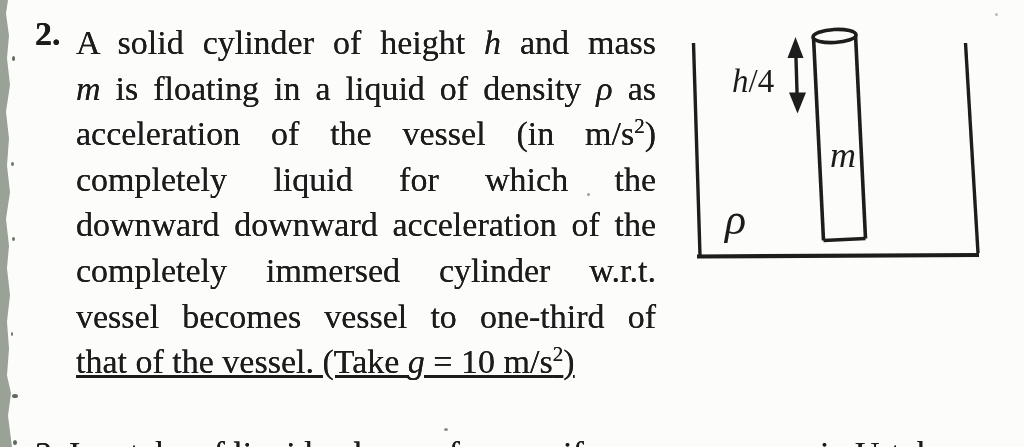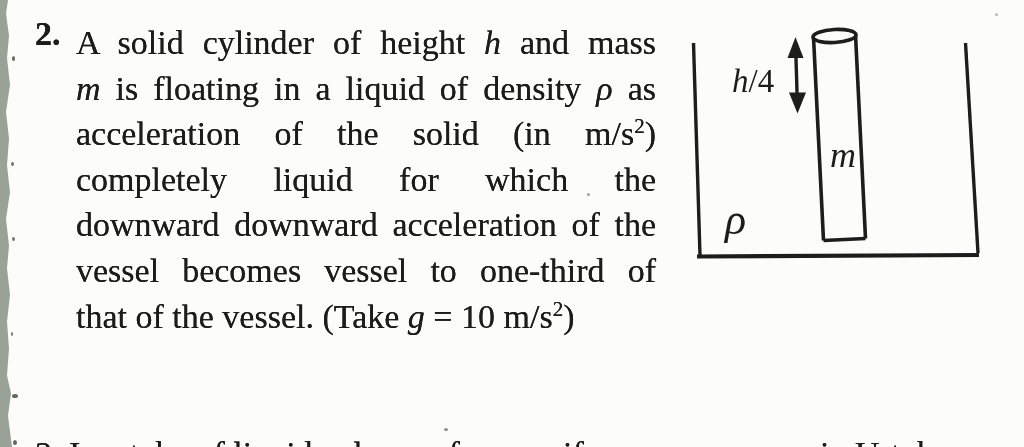--- a/index.html
+++ b/index.html
@@ -21,21 +21,21 @@
     position:absolute;left:35px;top:11px;
     font-size:34px;line-height:45.6px;font-weight:bold;
     text-shadow:0 0 .4px #1c1c1c;
   }
   .problem-text{
     position:absolute;left:76px;top:20px;width:580px;
     font-size:34px;line-height:45.6px;
     text-shadow:0 0 .4px #1c1c1c;
   }
   .line{text-align:justify;text-align-last:justify;}
-  .line:last-child{text-align-last:left;}
+  .line:last-child{text-align-last:left;text-decoration:underline;}
   .seg-i{font-style:italic;}
   .seg-sup{font-size:0.62em;vertical-align:super;line-height:0;}
   
   .figure-svg{position:absolute;left:680px;top:0;width:344px;height:300px;}
   
   .next-line{
     position:absolute;left:35px;top:437px;width:960px;height:10px;
     font-size:34px;line-height:34px;white-space:nowrap;
     text-shadow:0 0 .4px #1c1c1c;
   }
@@ -55,23 +55,24 @@
 <div class="speck" style="left:12px;top:394px;width:6px;height:4px;background:#5f6a5e;"></div>
 <div class="speck" style="left:13px;top:440px;width:4px;height:5px;background:#5f6a5e;"></div>
 <div class="speck" style="left:995px;top:13px;width:3px;height:3px;background:#b9bdb4;"></div>
 <div class="speck" style="left:587px;top:193px;width:3px;height:3px;background:#9aa0a0;"></div>
 <div class="speck" style="left:444px;top:428px;width:4px;height:3px;background:#8a8f8a;"></div>
 
 <div class="problem-number">2.</div>
 <div class="problem-text" id="lines-root">
     <div class="line"><span>A solid cylinder of height </span><span class="seg-i">h</span><span> and mass</span></div>
     <div class="line"><span class="seg-i">m</span><span> is floating in a liquid of density </span><span class="seg-i">ρ</span><span> as</span></div>
-    <div class="line"><span>acceleration of the solid (in m/s</span><sup class="seg-sup">2</sup><span>)</span></div>
+    <div class="line"><span>acceleration of the vessel (in m/s</span><sup class="seg-sup">2</sup><span>)</span></div>
     <div class="line"><span>completely liquid for which the</span></div>
     <div class="line"><span>downward downward acceleration of the</span></div>
+    <div class="line"><span>completely immersed cylinder w.r.t.</span></div>
     <div class="line"><span>vessel becomes vessel to one-third of</span></div>
     <div class="line"><span>that of the vessel. (Take </span><span class="seg-i">g</span><span> = 10 m/s</span><sup class="seg-sup">2</sup><span>)</span></div>
   </div>
 
 <svg class="figure-svg" viewBox="0 0 344 300">
   <g stroke="#1d1d1d" stroke-width="3.4" fill="none">
     <path d="M13.5,43 L20,255.5"></path>
     <path d="M285.5,43 L298,253"></path>
     <path d="M17,256.5 L299,255" stroke-width="4.2"></path>
   </g>

